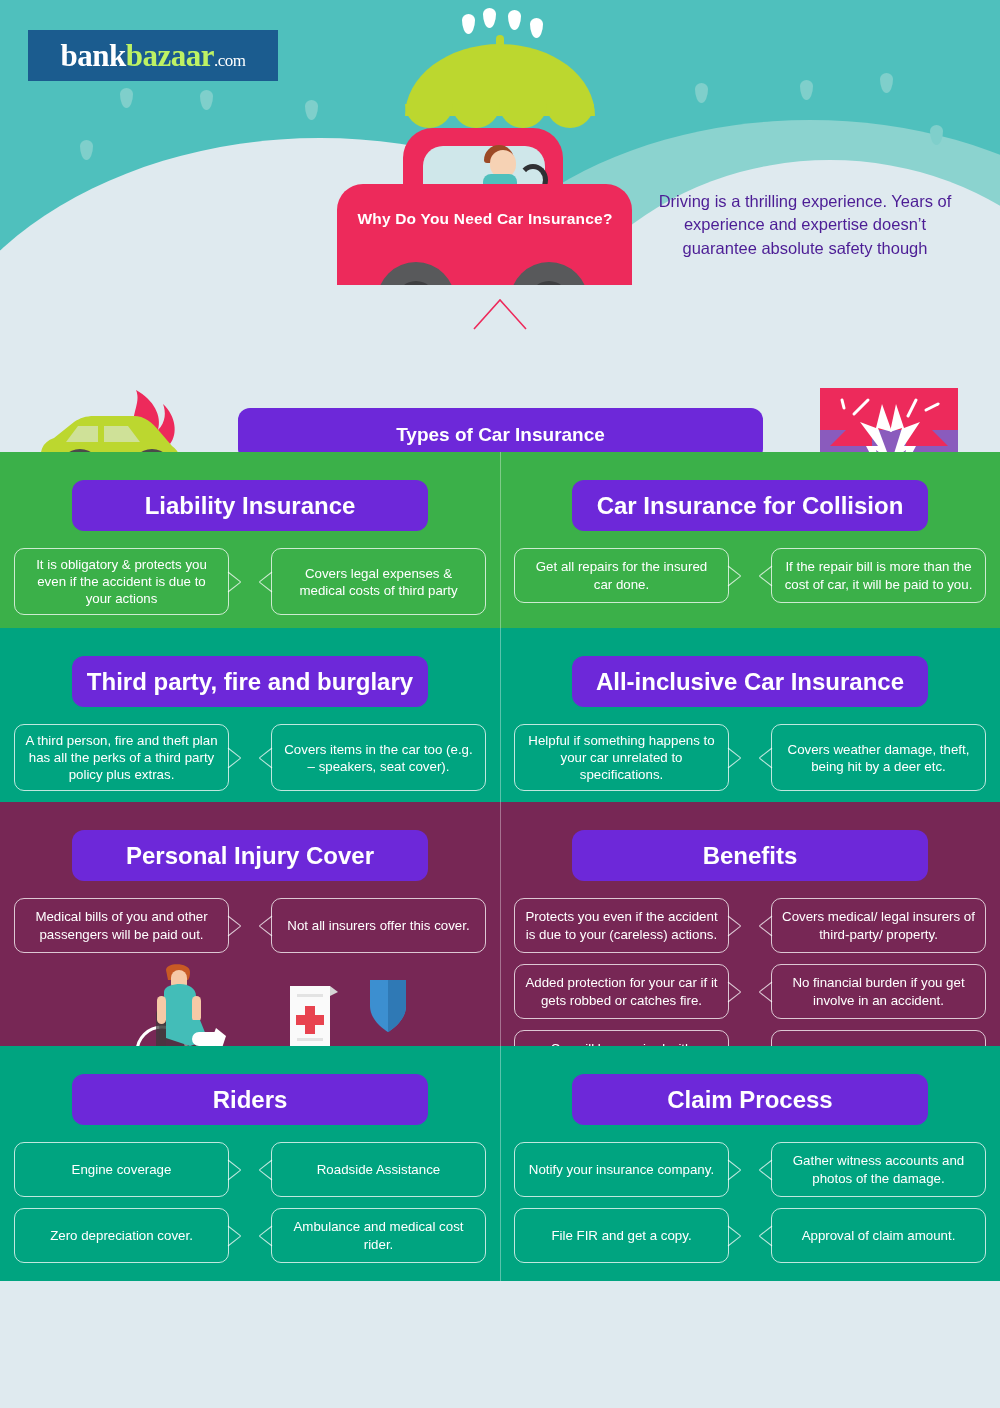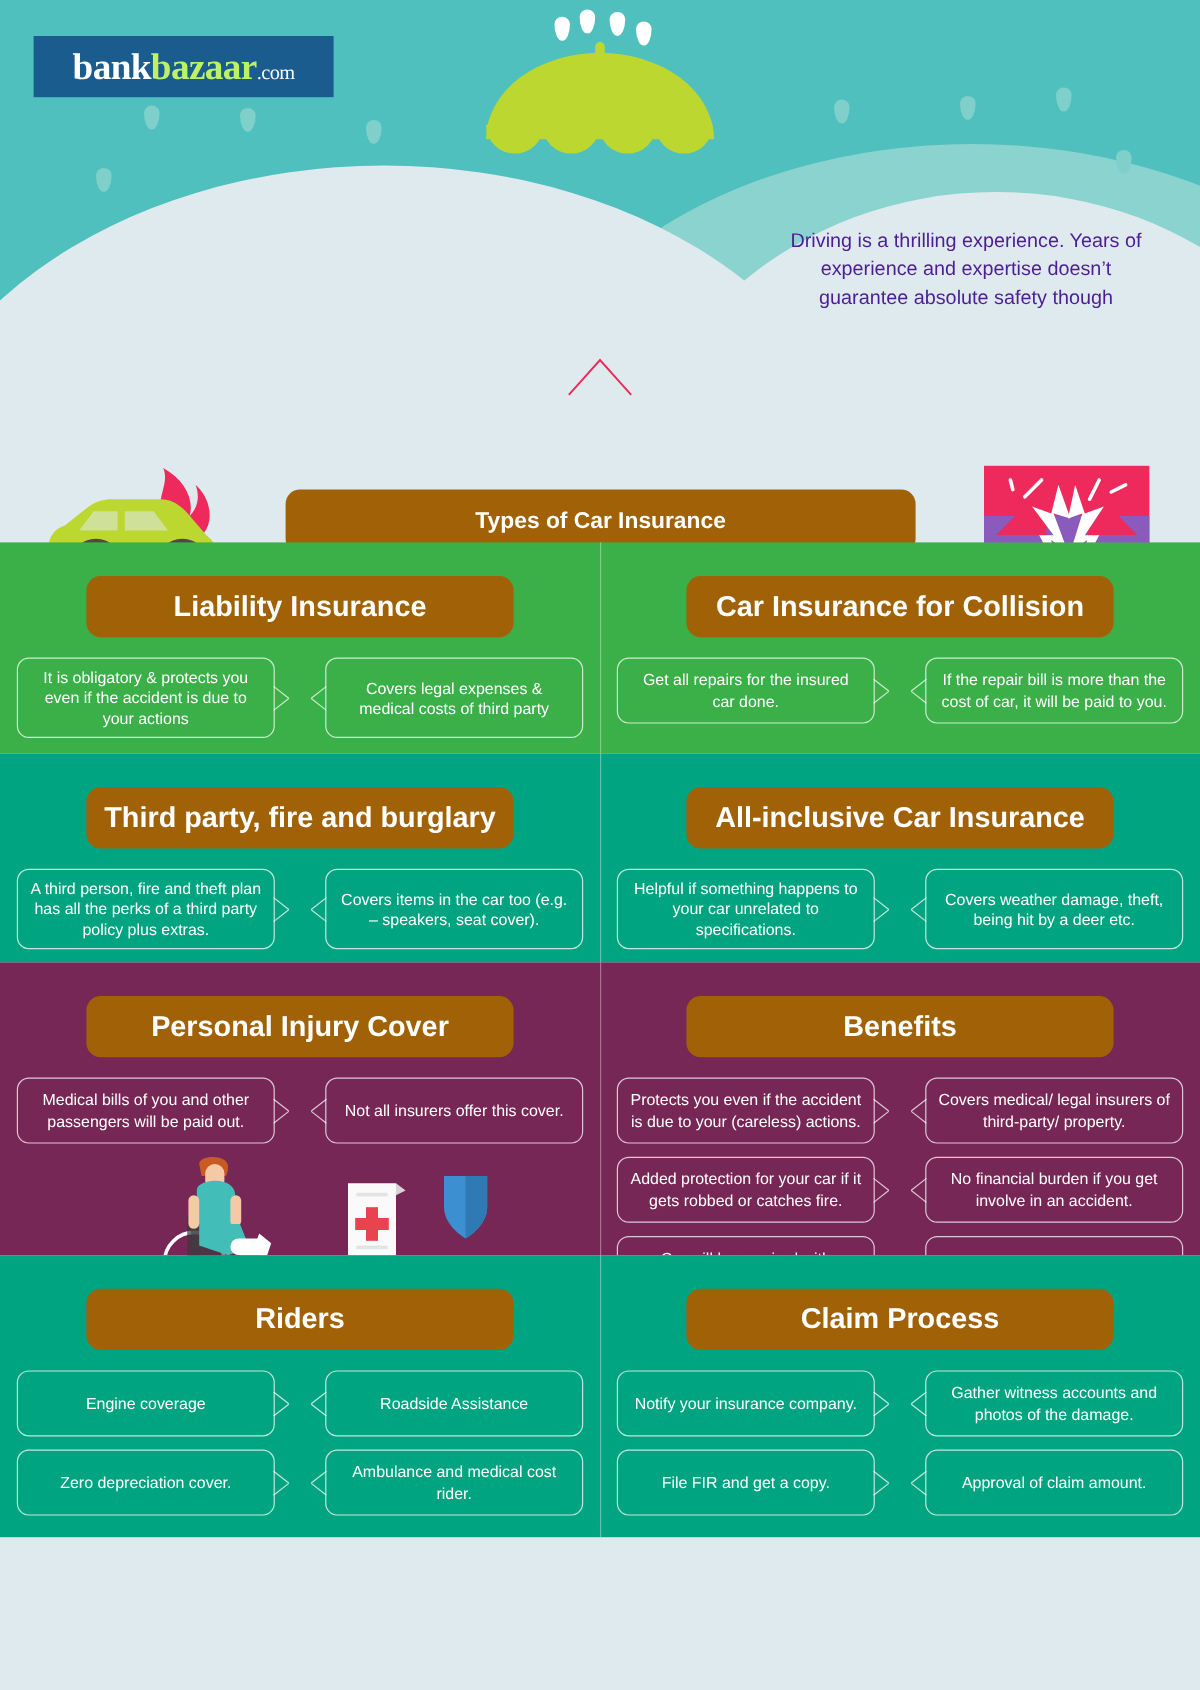--- a/index.html
+++ b/index.html
@@ -80,21 +80,21 @@
   .road-line { position: absolute; left: 0; top: 31px; width: 1000px; height: 2px;
                background: repeating-linear-gradient(to right, #f2d832 0 5px, transparent 5px 10px); }
 
   
   .types { position: relative; width: 1000px; height: 167px; background: #dfeaef; }
   .chev { position: absolute; left: 50%; transform: translateX(-50%); width: 60px; height: 34px; }
   .chev svg { display: block; }
   .chev.up { top: 12px; } .chev.down { top: 124px; }
 
   .pill {
-    position: relative; border-radius: 12px; background: #a16207;
+    position: relative; border-radius: 12px; background: #6d28d9;
     display: flex; align-items: center; justify-content: center;
     color: #fff; font-weight: bold; text-align: center;
   }
   .pill::after { content: ""; position: absolute; left: 10px; right: 10px; bottom: -9px;
                  height: 12px; border-radius: 0 0 10px 10px; background: rgba(0,0,0,.18); z-index: -1; }
   .types-pill { position: absolute; left: 238px; top: 408px; width: 525px; height: 53px; font-size: 19px; }
 
   .car-fire { position: absolute; left: 24px; top: 376px; width: 180px; height: 130px; }
   .crash { position: absolute; left: 820px; top: 388px; width: 138px; height: 110px; }
 
@@ -172,20 +172,36 @@
 
     <div class="umbrella">
       <div class="umb-knob"></div>
       <div class="umb-dome"></div>
       <div class="umb-scal" style="left:0px;"></div>
       <div class="umb-scal" style="left:47px;"></div>
       <div class="umb-scal" style="left:94px;"></div>
       <div class="umb-scal" style="left:141px;"></div>
     </div>
 
+    <div class="car">
+      <div class="car-cabin"></div>
+      <div class="car-window"></div>
+      <div class="driver-hair"></div>
+      <div class="driver-head"></div>
+      <div class="driver-body"></div>
+      <div class="steer"></div>
+      <div class="car-body"></div>
+      <div class="wheel l">
+          <i></i>
+        </div>
+      <div class="wheel r">
+          <i></i>
+        </div>
+      <div class="car-title">Why Do You Need Car Insurance?</div>
+    </div>
 
     <div class="hero-note">Driving is a thrilling experience. Years of experience and expertise doesn’t guarantee absolute safety though</div>
   </div>
 
   <div class="road">
     <div class="road-line"></div>
   </div>
 
   <div class="types">
     <div class="chev up">

